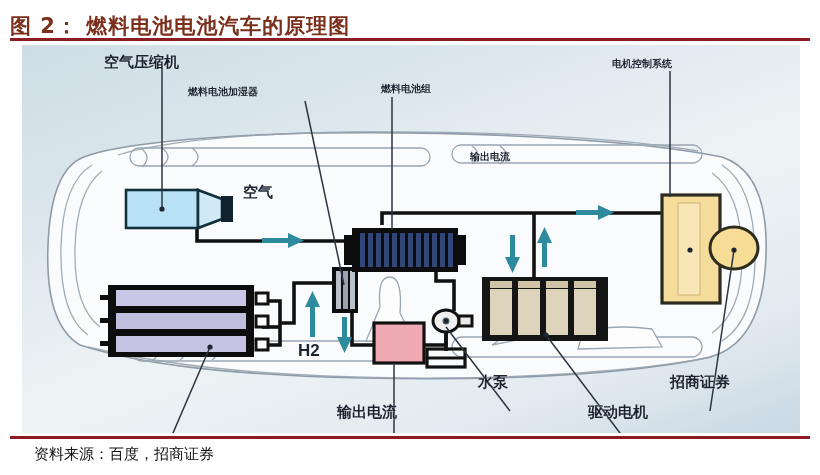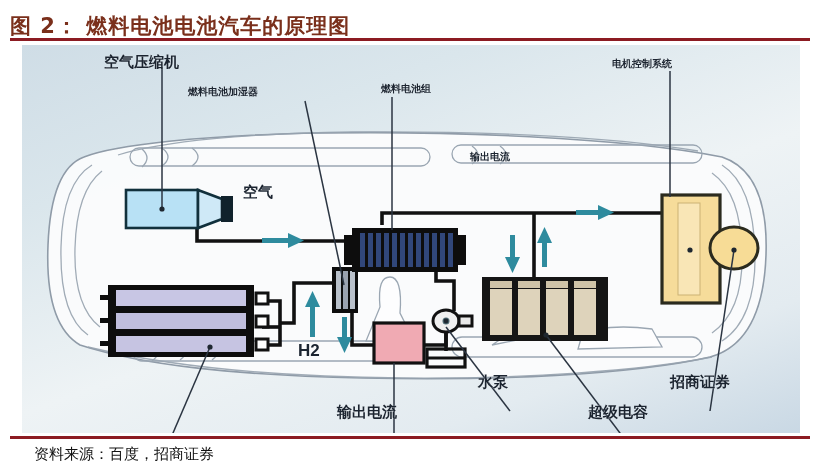--- a/index.html
+++ b/index.html
@@ -258,21 +258,21 @@
       </g>
     </svg>
 
     <div class="lbl lbl-15" style="left:82px;top:8px;">空气压缩机</div>
     <div class="lbl lbl-14" style="left:166px;top:40px;">燃料电池加湿器</div>
     <div class="lbl lbl-14" style="left:359px;top:37px;">燃料电池组</div>
     <div class="lbl lbl-14" style="left:590px;top:12px;">电机控制系统</div>
 
     <div class="lbl lbl-15" style="left:315px;top:358px;">输出电流</div>
     <div class="lbl lbl-15" style="left:456px;top:328px;">水泵</div>
-    <div class="lbl lbl-15" style="left:566px;top:358px;">超级电容</div>
+    <div class="lbl lbl-15" style="left:566px;top:358px;">驱动电机</div>
     <div class="lbl lbl-15" style="left:648px;top:328px;">招商证券</div>
 
     <div class="lbl lbl-15" style="left:178px;top:138px;padding-left:43px;">空气</div>
     <div class="lbl lbl-h2" style="left:276px;top:296px;">H2</div>
     <div class="lbl lbl-14" style="left:448px;top:105px;">输出电流</div>
 
   </div>
 
   <div class="rule-bottom"></div>
   <div class="source">资料来源：百度，招商证券</div>

